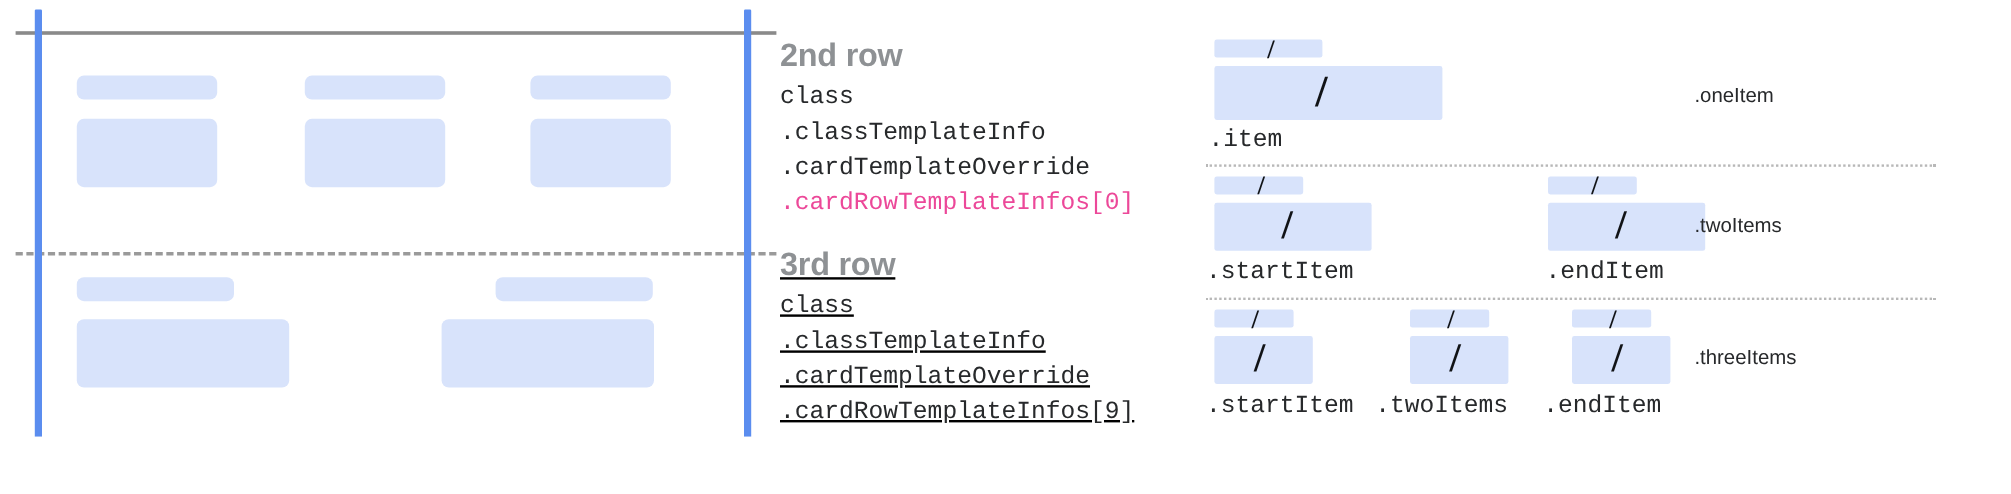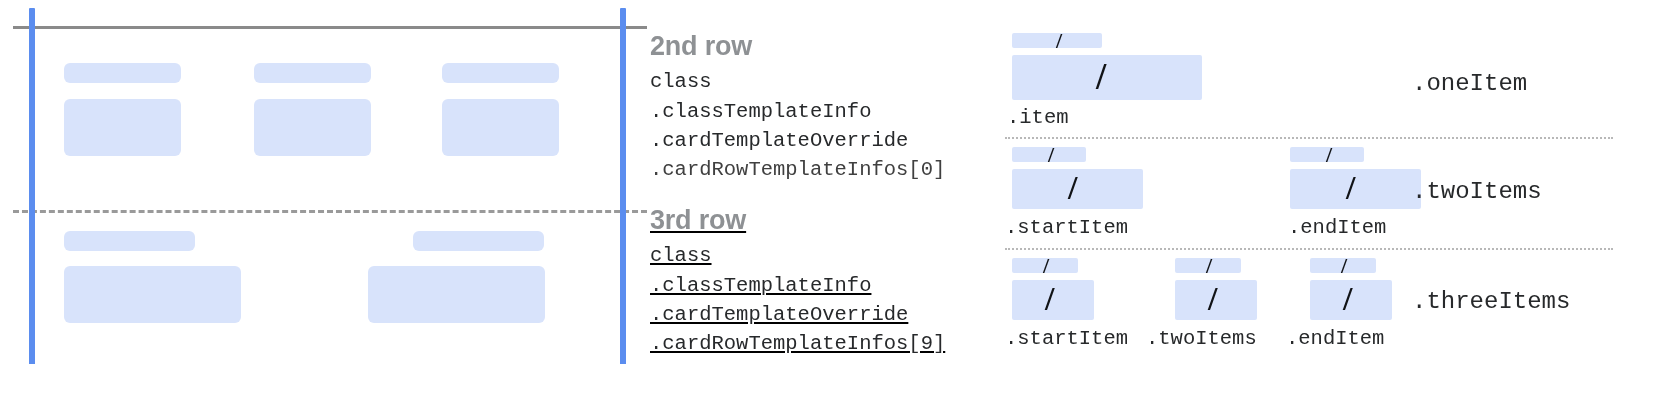--- a/index.html
+++ b/index.html
@@ -109,22 +109,22 @@
 
   .item-label {
     position: absolute;
     font-family: "Liberation Mono", monospace;
     font-size: 20.5px;
     color: #27292b;
     white-space: nowrap;
   }
   .row-label {
     position: absolute;
-    font-family: Liberation Mono, monospace;
-    font-size: 24px;
+    font-family: Liberation Sans, sans-serif;
+    font-size: 17px;
     color: #27292b;
     white-space: nowrap;
   }
 </style>
 </head>
 <body>
 
 <div id="stage">
 
   <div class="card-area">
@@ -154,21 +154,21 @@
       <div class="blk" style="left: 413px; top: 231px; width: 131px; height: 20px; background: rgb(216, 227, 251);"></div>
       <div class="blk" style="left: 368px; top: 266px; width: 177px; height: 57px; background: rgb(216, 227, 251);"></div>
     </div>
   </div>
 
   <div class="annot" style="left:650px; top:32px;">
     <div class="annot-title" style="color: rgb(142, 145, 148);">2nd row</div>
     <div class="annot-code" style="margin-top: 7px; color: rgb(39, 41, 43);">class</div>
     <div class="annot-code" style="color: rgb(39, 41, 43);">.classTemplateInfo</div>
     <div class="annot-code" style="color: rgb(39, 41, 43);">.cardTemplateOverride</div>
-    <div class="annot-code" style="color: #404040;">.cardRowTemplateInfos[0]</div>
+    <div class="annot-code" style="color: #ec4899;">.cardRowTemplateInfos[0]</div>
   </div>
 
   <div class="annot" style="left:650px; top:206px;text-decoration:underline;">
     <div class="annot-title" style="color: rgb(142, 145, 148);">3rd row</div>
     <div class="annot-code" style="margin-top: 7px; color: rgb(39, 41, 43);">class</div>
     <div class="annot-code" style="color: rgb(39, 41, 43);">.classTemplateInfo</div>
     <div class="annot-code" style="color: rgb(39, 41, 43);">.cardTemplateOverride</div>
     <div class="annot-code" style="color: rgb(39, 41, 43);">.cardRowTemplateInfos[9]</div>
   </div>
 

